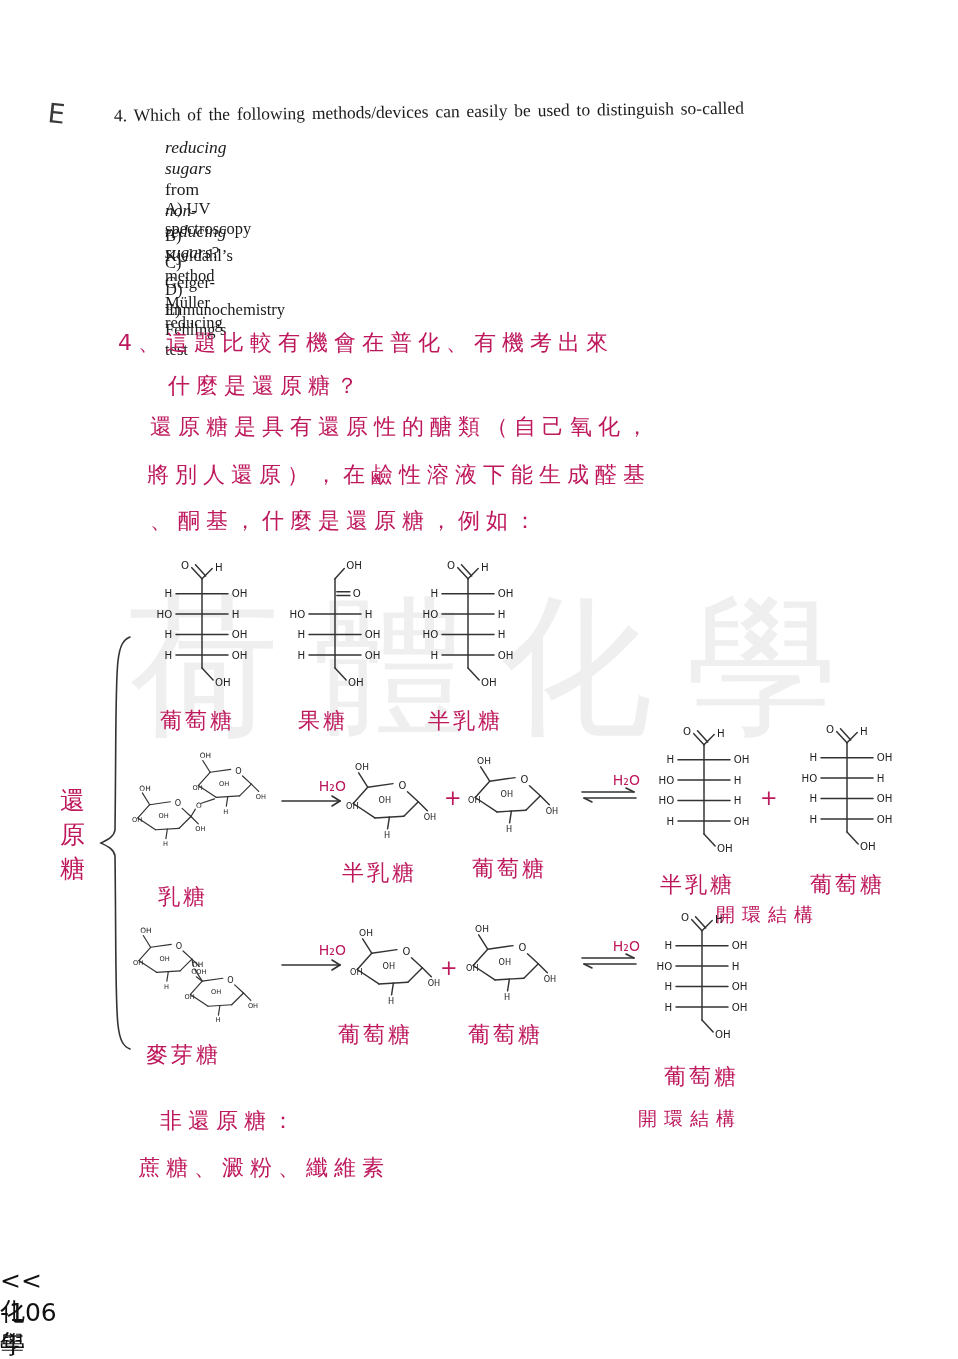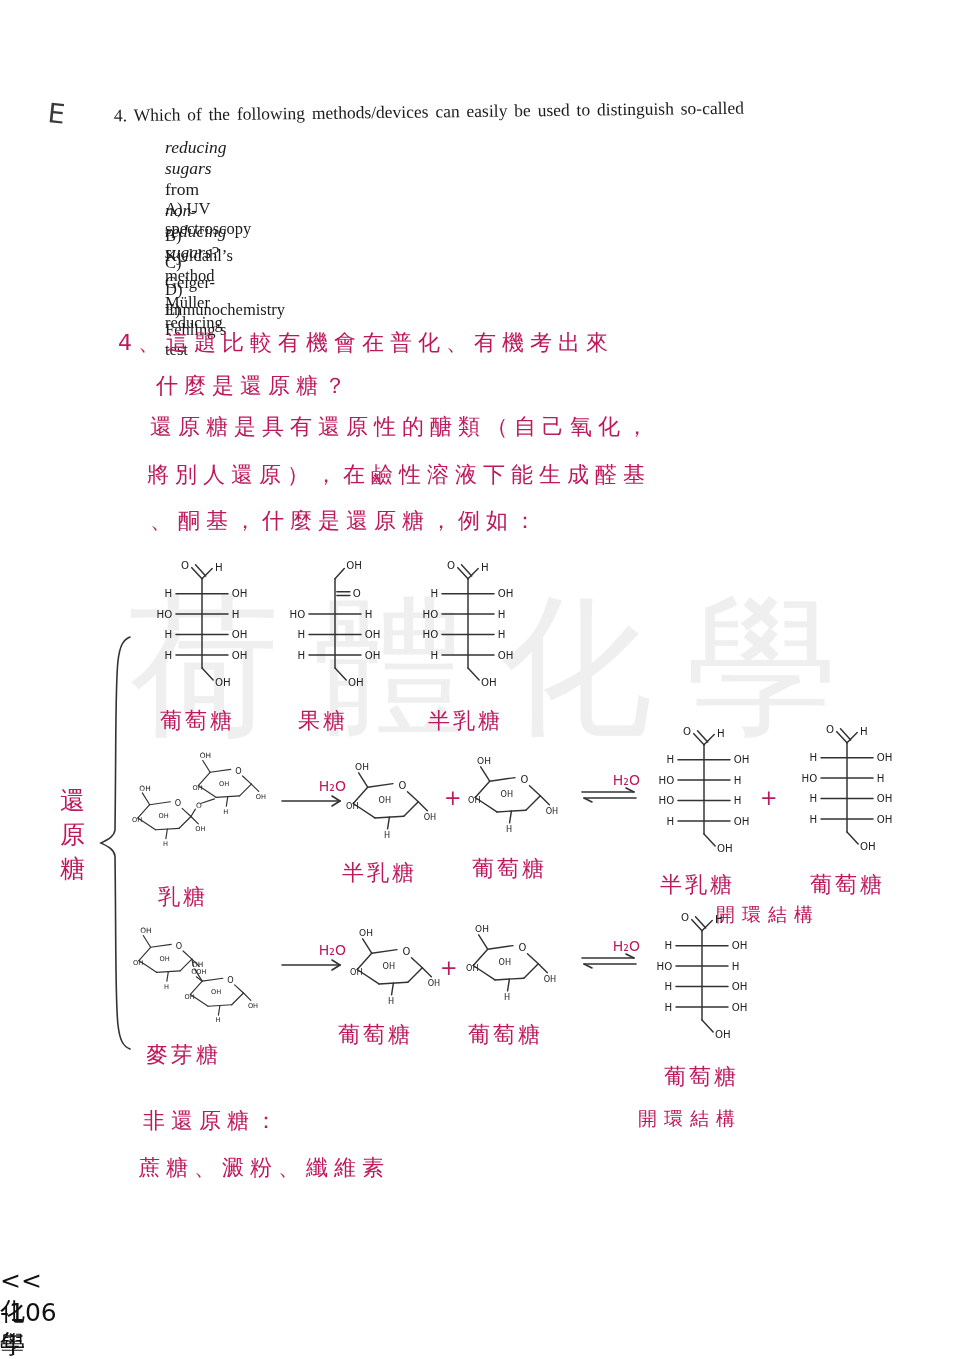--- a/index.html
+++ b/index.html
@@ -50,21 +50,21 @@
 
   <div class="abs print" id="q-line1">4.  Which of the following methods/devices can easily be used to distinguish so-called</div>
   <div class="abs print" id="q-line2"><i>reducing sugars</i><span> from </span><i>non-reducing sugars</i><span>?</span></div>
   <div class="abs print q-option" style="top:171px">A) UV spectroscopy</div>
   <div class="abs print q-option" style="top:198px">B) Kjeldahl’s method</div>
   <div class="abs print q-option" style="top:225px">C) Geiger-Müller reducing</div>
   <div class="abs print q-option" style="top:252px">D) immunochemistry</div>
   <div class="abs print q-option" style="top:272px">E) Fehling’s test</div>
 
   <div class="abs hand note-line" style="left:118px;top:328px">4、這題比較有機會在普化、有機考出來</div>
-  <div class="abs hand note-line" style="left:156px;top:371px">什麼是還原糖？</div>
+  <div class="abs hand note-line" style="left:168px;top:371px">什麼是還原糖？</div>
   <div class="abs hand note-line" style="left:150px;top:412px">還原糖是具有還原性的醣類（自己氧化，</div>
   <div class="abs hand note-line" style="left:147px;top:460px">將別人還原），在鹼性溶液下能生成醛基</div>
   <div class="abs hand note-line" style="left:150px;top:506px">、酮基，什麼是還原糖，例如：</div>
 
   <div class="abs" style="left:98px;top:634px">
     <svg width="40" height="418" viewBox="0 0 40 418">
       <path class="st" d="M32,3 C15,10 19,34 17,196 C16,203 9,206 3,209 C9,212 16,215 17,222 C19,384 15,408 32,415"></path>
     </svg>
   </div>
   <div class="abs hand" id="brace-label" style="left:60px;top:784px">
@@ -435,18 +435,18 @@
         <line x1="28" y1="102" x2="84" y2="102" class="st"></line>
         <text x="24" y="106" text-anchor="end" font-size="11">H</text>
         <text x="88" y="106" text-anchor="start" font-size="11">OH</text>
         <line x1="56" y1="116" x2="68" y2="129" class="st"></line>
         <text x="70" y="135" text-anchor="start" font-size="11">OH</text>
       </svg>
     </div>
   <div class="abs hand struct-label" style="left:664px;top:1062px">葡萄糖</div>
   <div class="abs hand caption" style="left:638px;top:1106px">開環結構</div>
 
-  <div class="abs hand note-line" style="left:143px;top:1106px">非還原糖：</div>
+  <div class="abs hand note-line" style="left:160px;top:1106px">非還原糖：</div>
   <div class="abs hand note-line" style="left:138px;top:1153px">蔗糖、澱粉、纖維素</div>
 
   <div class="abs" id="footer1">&lt;&lt;化學考試專家&gt;&gt;</div>
   <div class="abs" id="footer2">-106年台聯大分某7-</div>
 </div>
 
 </body></html>

